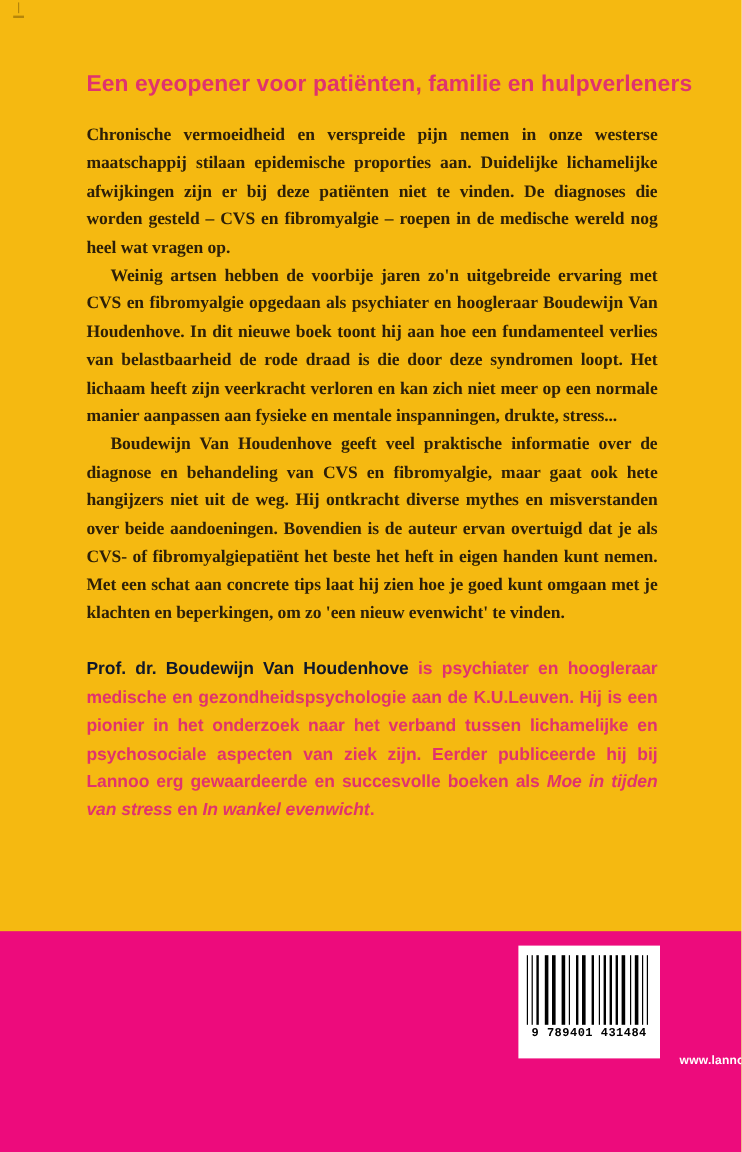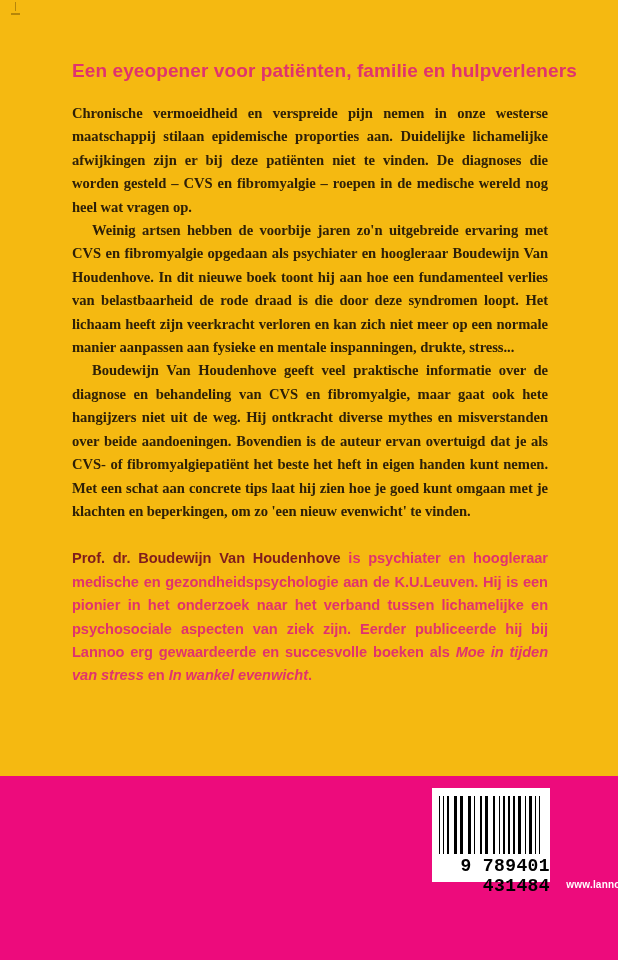--- a/index.html
+++ b/index.html
@@ -84,21 +84,21 @@
     color: #E0336E;
     font-size: 14.6px;
     font-weight: bold;
     line-height: 23.4px;
     text-align: justify;
     text-justify: inter-word;
     margin: 24px 0 0 0;
     letter-spacing: -.05px;
   }
   .bio .lead {
-    color: #7f1d1d;
+    color: #0f172a;
     margin-top: 19px;
   }
   .bio em {
     font-style: italic;
   }
 
   
   .barcode-box {
     position: absolute;
     left: 432px;
@@ -121,23 +121,23 @@
     display: block;
     height: 58px;
     background: #000;
     margin-right: 1px;
   }
   .barcode-digits {
     position: absolute;
     left: 0;
     top: 68px;
     width: 118px;
-    text-align: right;
+    text-align: center;
     font-family: "Liberation Mono", monospace;
-    font-size: 18px;
+    font-size: 10px;
     font-weight: bold;
     color: #000;
     letter-spacing: .4px;
   }
   .site {
     position: absolute;
     left: 0;
     top: 879px;
     width: 618px;
     text-align: right;

